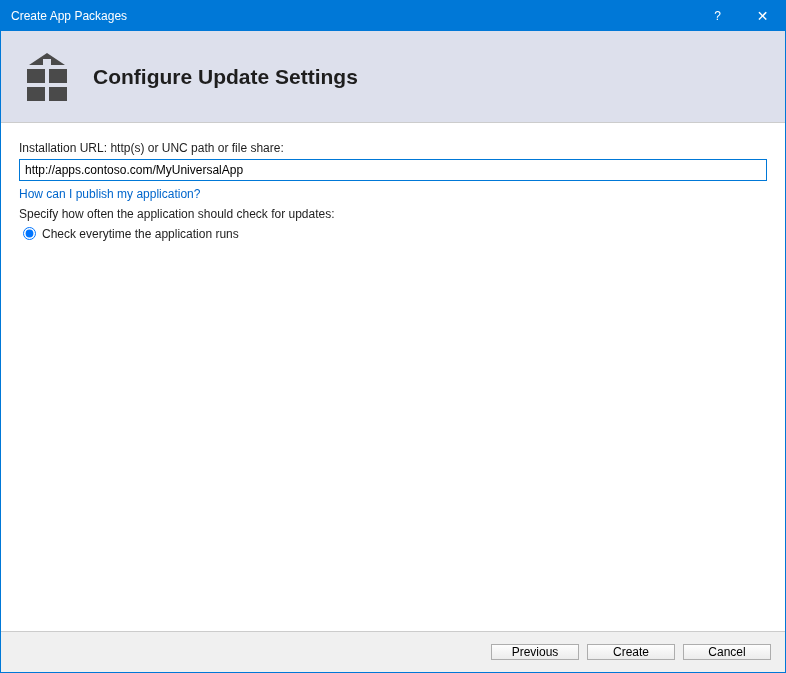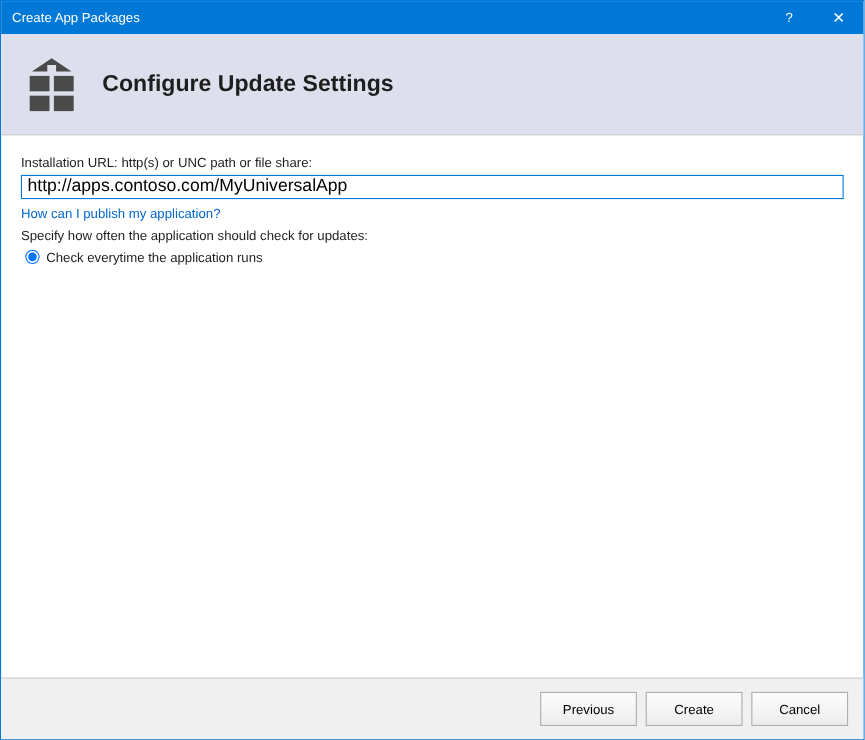--- a/index.html
+++ b/index.html
@@ -69,21 +69,21 @@
       color: #1e1e1e;
     }
     .field-label {
       margin-bottom: 4px;
     }
     .url-input {
       width: 100%;
       height: 22px;
       border: 1px solid #0078d7;
       padding: 2px 5px;
-      font-size: 16px;
+      font-size: 12px;
       font-family: inherit;
       outline: none;
     }
     .help-link {
       color: #0066cc;
       margin-top: 6px;
       display: inline-block;
       cursor: pointer;
     }
     .update-label {
@@ -131,21 +131,21 @@
     .footer {
       border-top: 1px solid #ccc;
       padding: 12px 14px;
       display: flex;
       justify-content: flex-end;
       gap: 8px;
       background: #f0f0f0;
     }
     .footer button {
       min-width: 88px;
-      height: 31px;
+      height: 16px;
       border: 1px solid #adadad;
       background: linear-gradient(#fdfdfd, #ececec);
       font-size: 12px;
       font-family: inherit;
       cursor: pointer;
     }
   </style>
 </head>
 <body>
 

